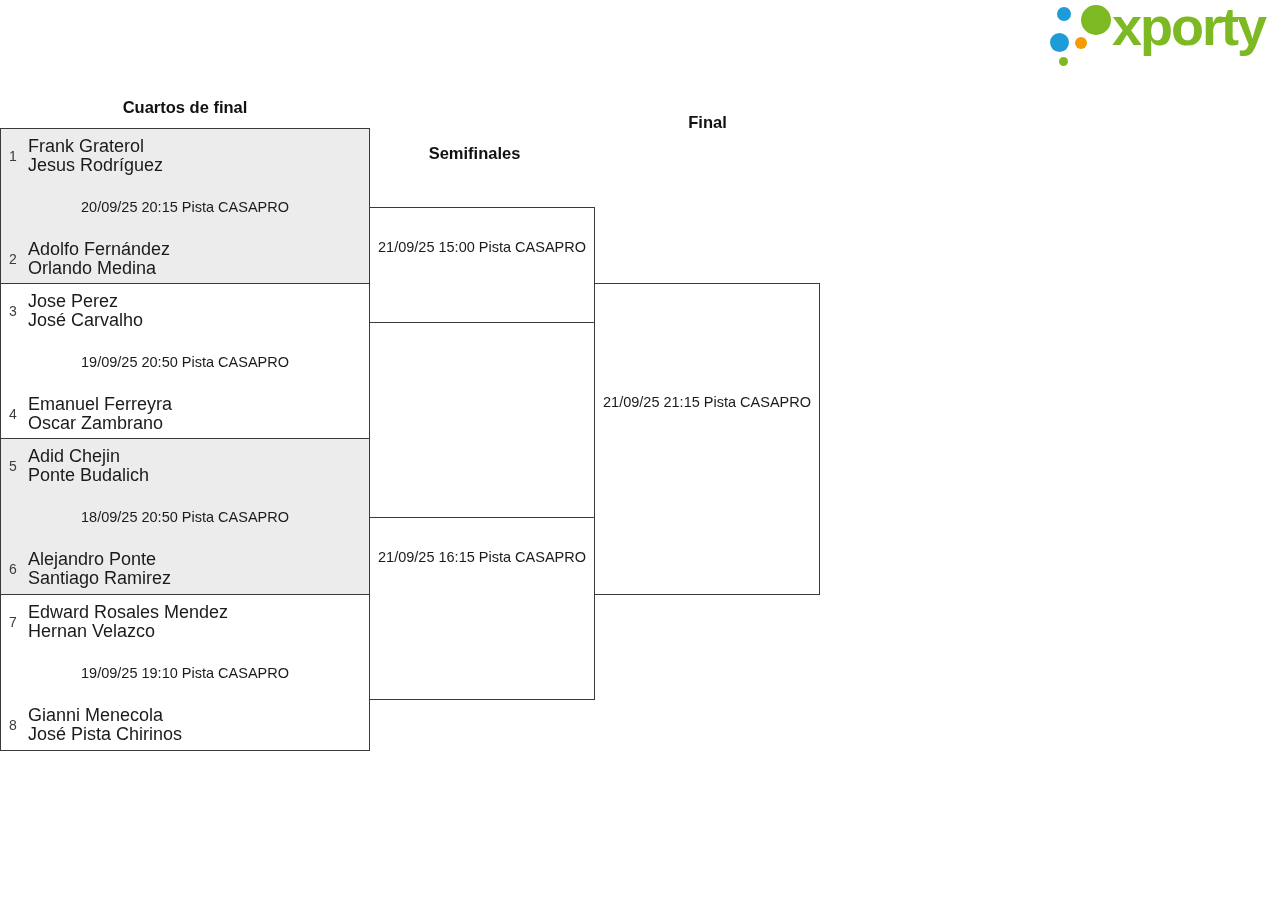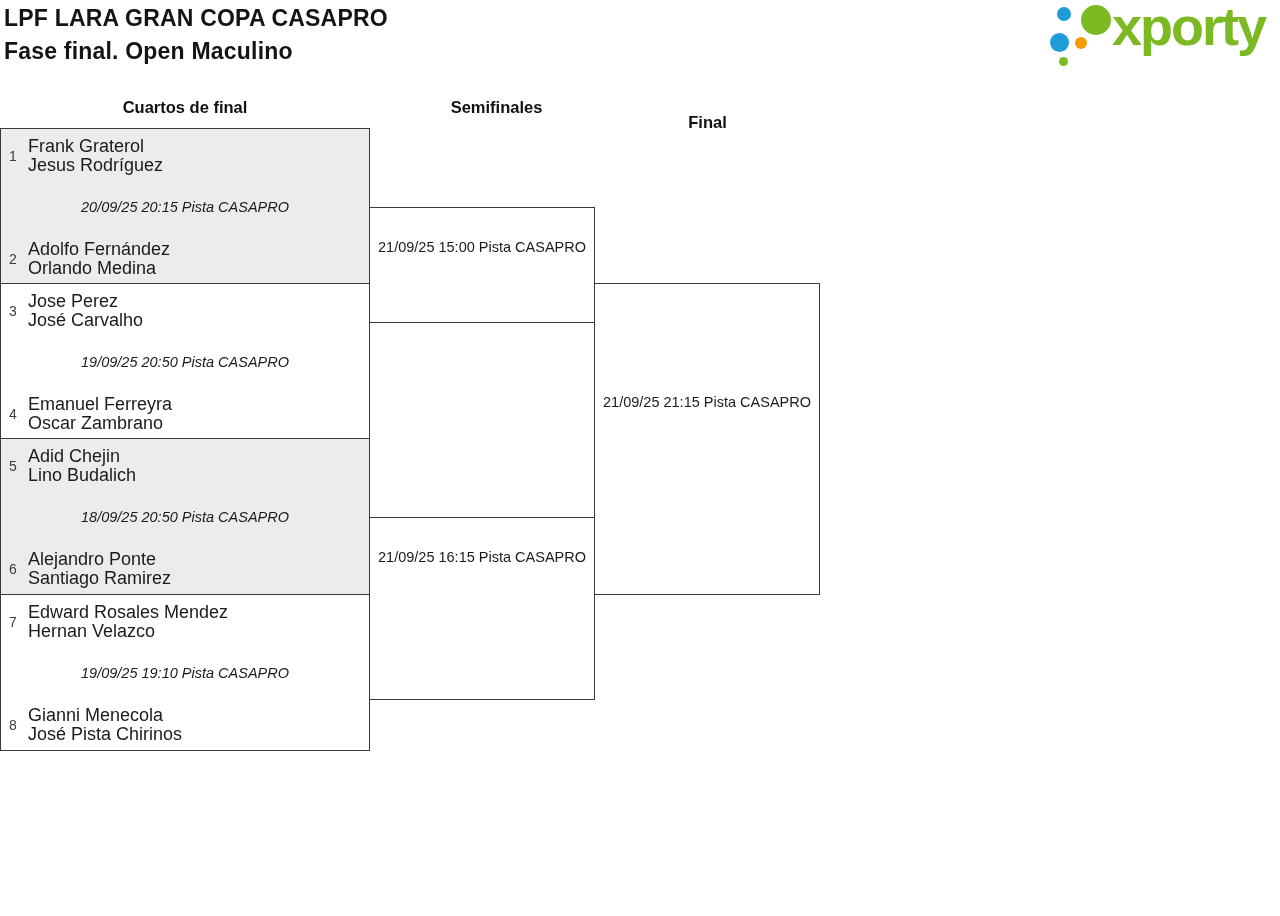--- a/index.html
+++ b/index.html
@@ -25,58 +25,54 @@
   .dot-blue-small{left:9px;top:3px;width:14px;height:14px;background:var(--brand_blue);}
   .dot-green-big{left:33px;top:1px;width:30px;height:30px;background:var(--brand_green);}
   .dot-orange{left:27px;top:33px;width:12px;height:12px;background:var(--brand_orange);}
   .dot-blue-med{left:2px;top:29px;width:19px;height:19px;background:var(--brand_blue);}
   .dot-green-tiny{left:11px;top:53px;width:9px;height:9px;background:var(--brand_green);}
   .logo-text{position:absolute;left:64px;top:-9px;font-size:54px;font-weight:700;color:var(--brand_green);letter-spacing:-2px;}
 
   
   .round-label{position:absolute;top:98px;font-size:16.5px;font-weight:700;color:#111;text-align:center;}
   .rl-qf{left:0;width:370px;}
-  .rl-sf{left:384px;width:225px;}
+  .rl-sf{left:362px;width:225px;margin-top:46px;}
   .rl-f{left:595px;width:225px;margin-top:15px;}
 
   
   .qf-match{position:absolute;left:0;width:370px;border:1px solid var(--line_color);}
   .qf-0{top:128px;height:156px;background:var(--match_fill);}
   .qf-1{top:283px;height:156px;background:#ffffff;}
   .qf-2{top:438px;height:157px;background:var(--match_fill);}
   .qf-3{top:594px;height:157px;background:#ffffff;}
 
   .seed{position:absolute;left:8px;font-size:14px;color:#3c3c3c;}
   .seed-top{top:19px;}
   .seed-bottom{top:122px;}
   .team{position:absolute;left:27px;font-size:18px;line-height:18.5px;color:var(--text_color);}
   .team-top{top:8px;}
   .team-bottom{top:111px;}
   .schedule{font-size:14.5px;color:var(--text_color);}
-  .qf-schedule{position:absolute;left:0;width:100%;top:70px;text-align:center;font-style:italic;}
+  .qf-schedule{position:absolute;left:0;width:100%;top:70px;text-align:center;}
 
   
   .sf-box{position:absolute;left:369px;width:226px;border:1px solid var(--line_color);background:transparent;}
   .sf-0{top:207px;height:116px;}
   .sf-1{top:517px;height:183px;}
   .sf-schedule{position:absolute;left:0;width:100%;top:31px;text-align:center;}
 
   
   .final-box{position:absolute;left:594px;top:283px;width:226px;height:312px;border:1px solid var(--line_color);}
   .final-schedule{position:absolute;left:0;width:100%;top:110px;text-align:center;}
 </style>
 </head>
 <body>
 
 <div class="page">
 
-  <div class="header-titles">
-    <div class="title">LPF LARA GRAN COPA CASAPRO</div>
-    <div class="subtitle">Fase final. Open Maculino</div>
-  </div>
 
   <div class="logo">
     <span class="dot dot-blue-small"></span>
     <span class="dot dot-green-big"></span>
     <span class="dot dot-blue-med"></span>
     <span class="dot dot-orange"></span>
     <span class="dot dot-green-tiny"></span>
     <span class="logo-text">xporty</span>
   </div>
 
@@ -109,21 +105,21 @@
     <div class="team team-bottom">
       <div>Emanuel Ferreyra</div>
       <div>Oscar Zambrano</div>
     </div>
   </div>
 
   <div class="qf-match qf-2">
     <span class="seed seed-top">5</span>
     <div class="team team-top">
       <div>Adid Chejin</div>
-      <div>Lino Budalich</div>
+      <div>Ponte Budalich</div>
     </div>
     <div class="schedule qf-schedule">18/09/25 20:50 Pista CASAPRO</div>
     <span class="seed seed-bottom">6</span>
     <div class="team team-bottom">
       <div>Alejandro Ponte</div>
       <div>Santiago Ramirez</div>
     </div>
   </div>
 
   <div class="qf-match qf-3">

